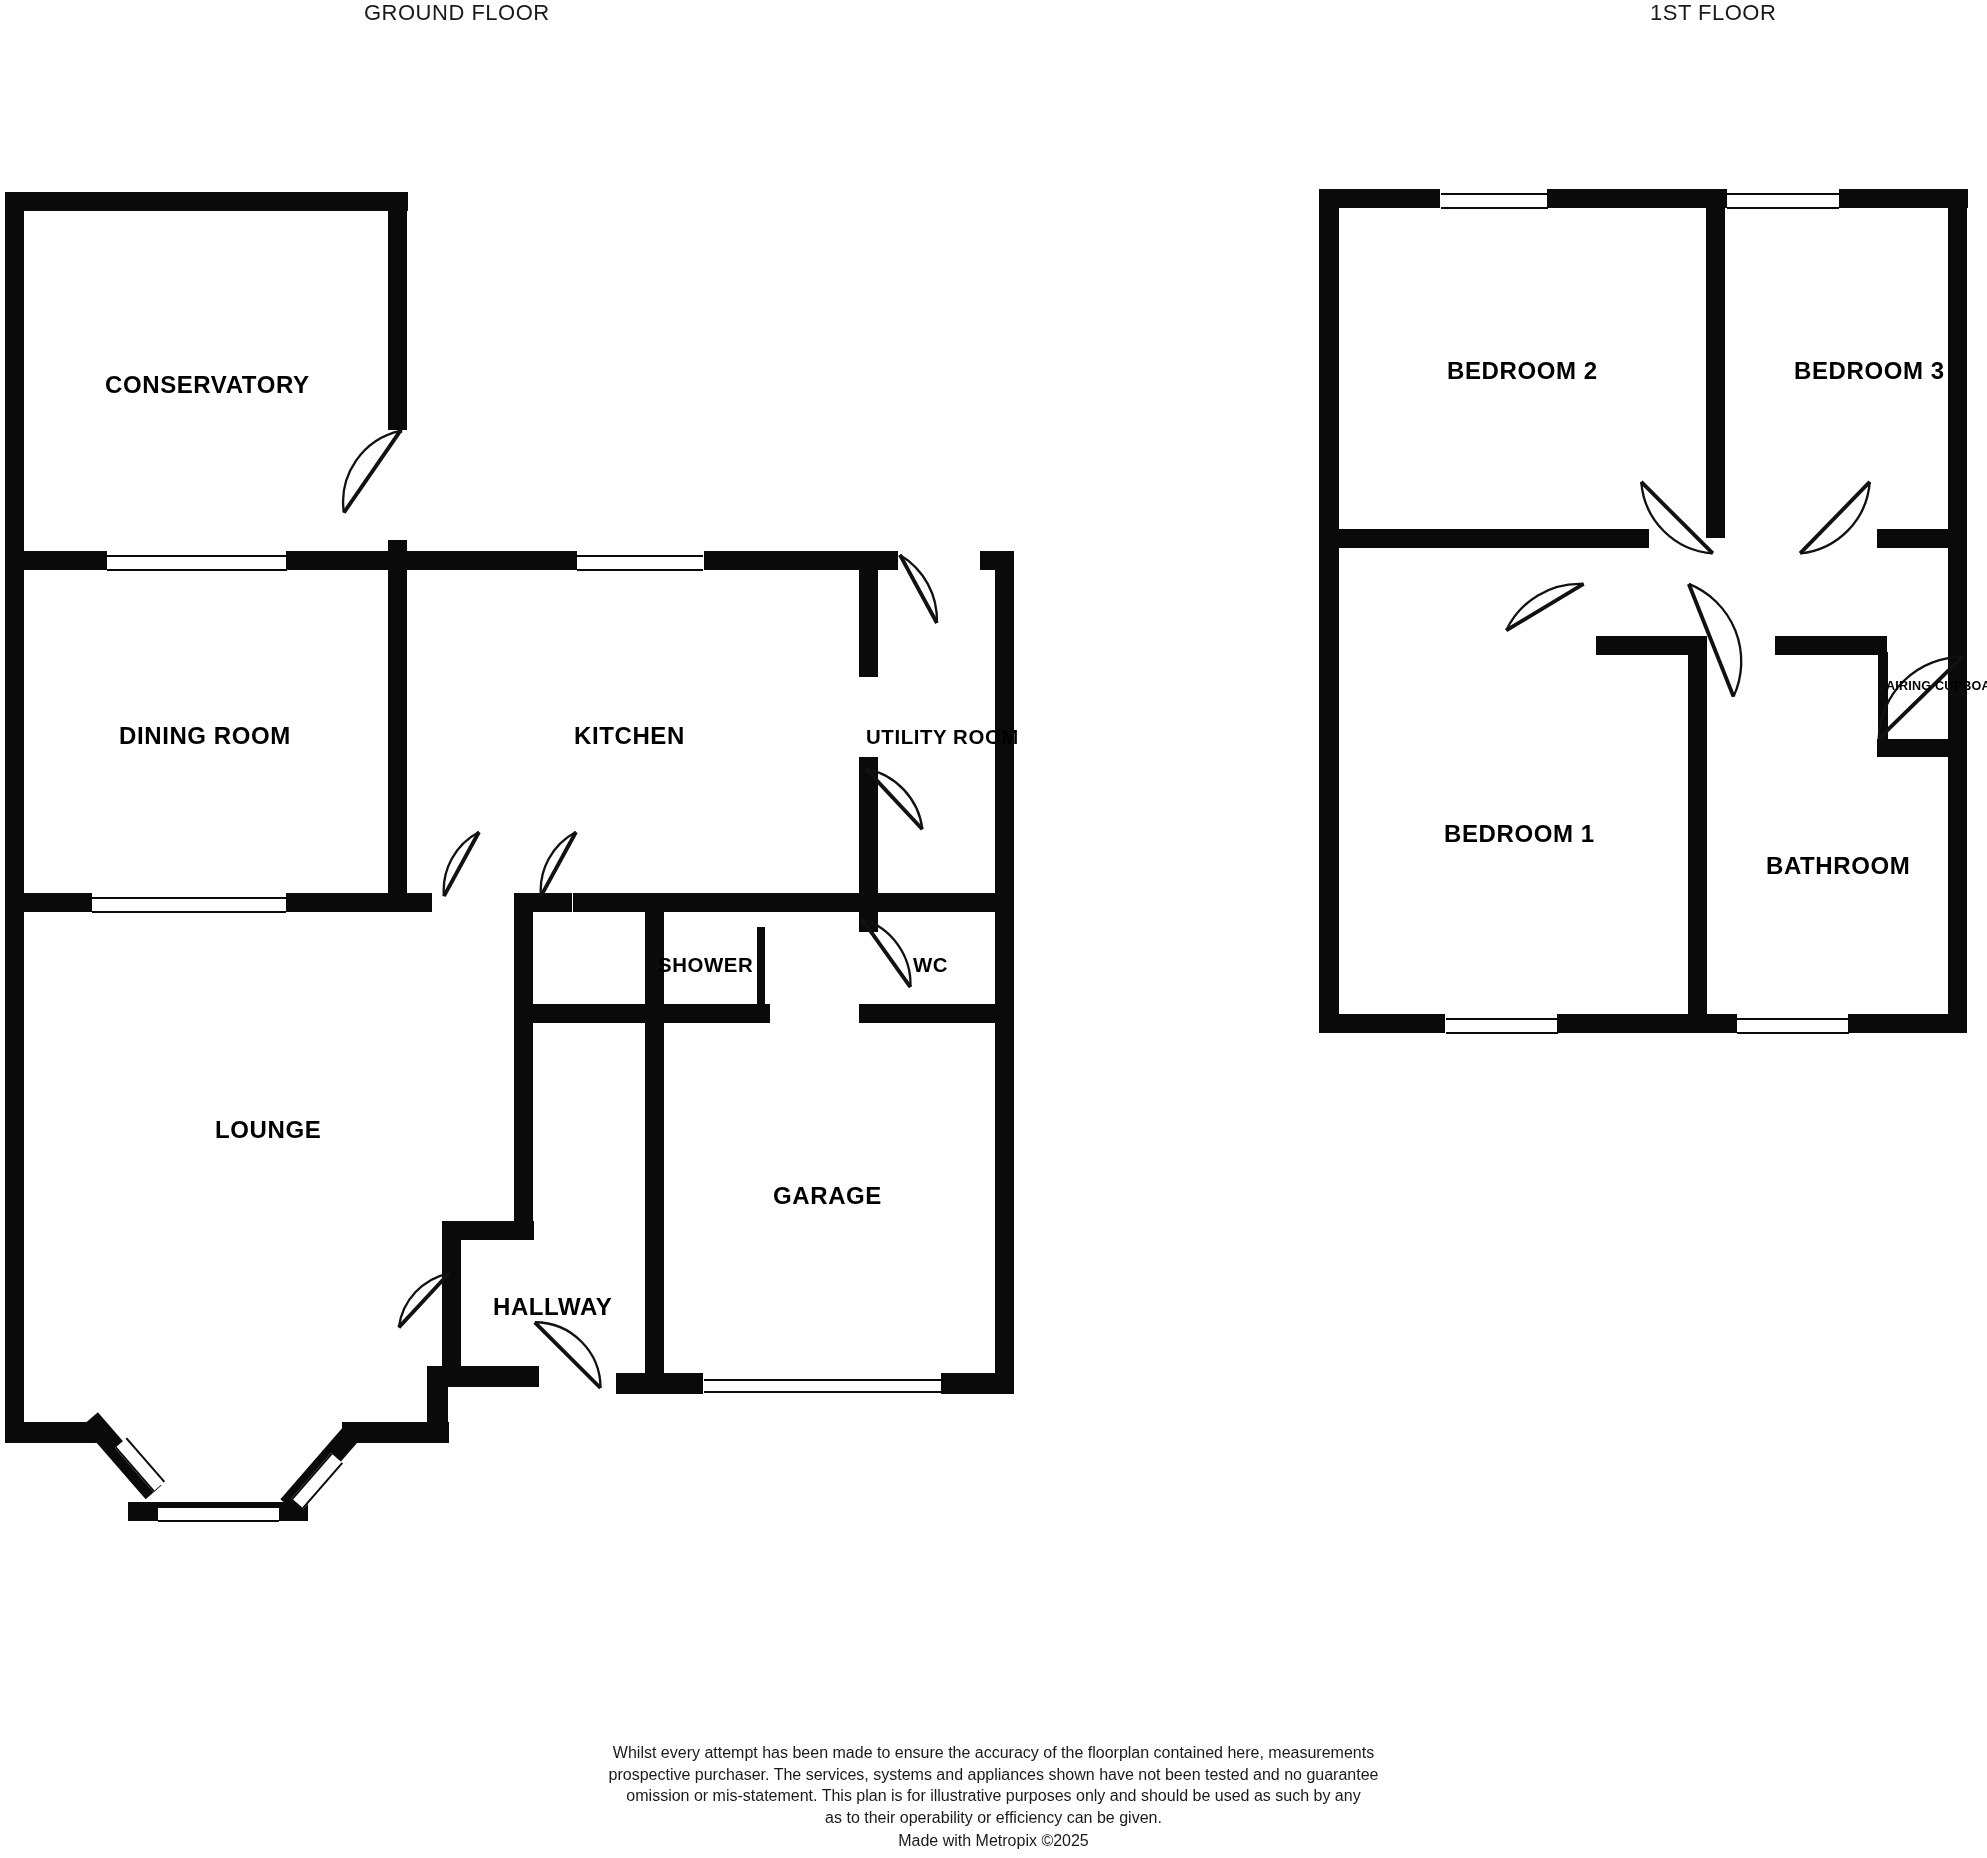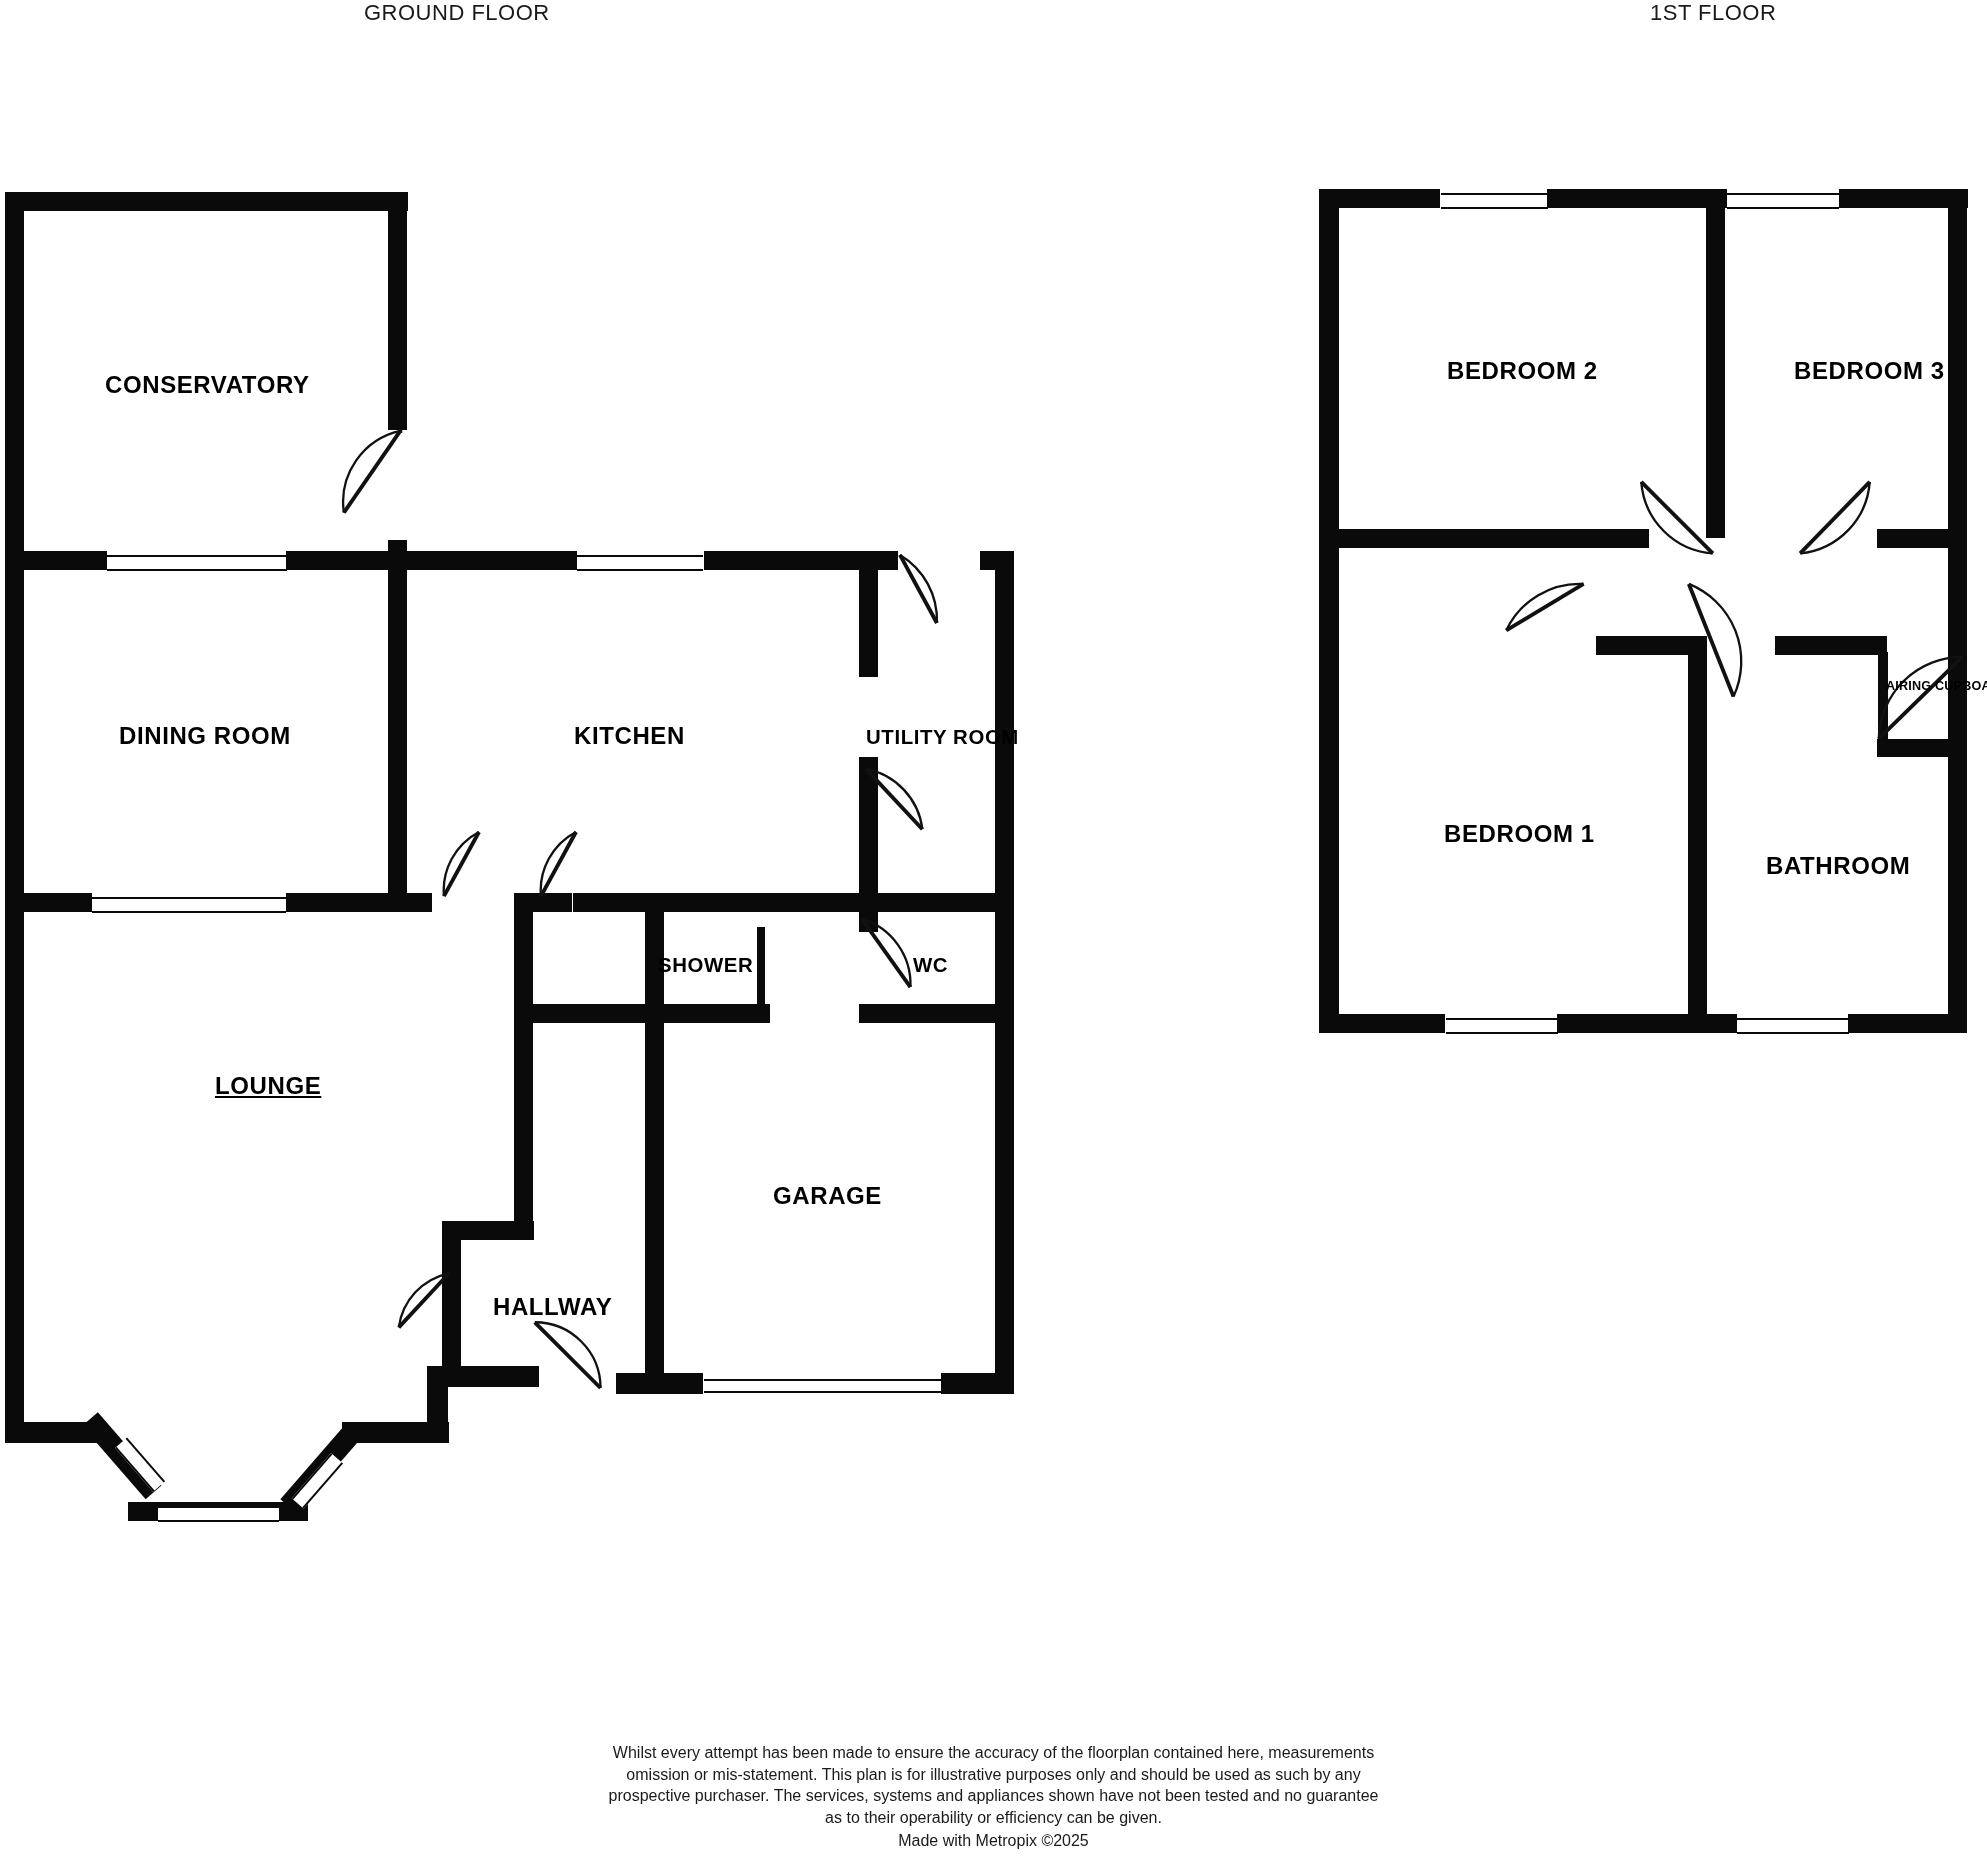--- a/index.html
+++ b/index.html
@@ -208,21 +208,21 @@
         <line x1="6" y1="2" x2="74" y2="70"></line>
       </svg>
   </div>
 
   <div class="room-label" style="left:105px; top:371px;">CONSERVATORY</div>
   <div class="room-label" style="left:119px; top:722px;">DINING ROOM</div>
   <div class="room-label" style="left:574px; top:722px;">KITCHEN</div>
   <div class="room-label small" style="left:866px; top:726px;">UTILITY ROOM</div>
   <div class="room-label small" style="left:658px; top:954px;">SHOWER</div>
   <div class="room-label small" style="left:913px; top:954px;">WC</div>
-  <div class="room-label" style="left:215px; top:1072px;text-decoration:underline;">LOUNGE</div>
+  <div class="room-label" style="left:215px; top:1116px;">LOUNGE</div>
   <div class="room-label" style="left:493px; top:1293px;">HALLWAY</div>
   <div class="room-label" style="left:773px; top:1182px;">GARAGE</div>
 </div>
 
 <div class="plan" id="first-plan">
 
   <div class="wall" style="left:19.4px; top:189px; width:121px; height:19.4px;"></div>
   <div class="win" style="left:141px; top:193px; width:107px; height:11.6px;"></div>
   <div class="wall" style="left:247px; top:189px; width:180px; height:19.4px;"></div>
   <div class="win" style="left:427px; top:193px; width:112px; height:11.6px;"></div>
@@ -284,18 +284,18 @@
 
   <div class="room-label" style="left:147px; top:357px;">BEDROOM 2</div>
   <div class="room-label" style="left:494px; top:357px;">BEDROOM 3</div>
   <div class="room-label" style="left:144px; top:820px;">BEDROOM 1</div>
   <div class="room-label" style="left:466px; top:852px;">BATHROOM</div>
   <div class="room-label tiny" style="left:586px; top:679px;">AIRING CUPBOARD</div>
 </div>
 
 <div id="disclaimer">
   <span class="line">Whilst every attempt has been made to ensure the accuracy of the floorplan contained here, measurements</span>
+  <span class="line">prospective purchaser. The services, systems and appliances shown have not been tested and no guarantee</span>
   <span class="line">omission or mis-statement. This plan is for illustrative purposes only and should be used as such by any</span>
-  <span class="line">prospective purchaser. The services, systems and appliances shown have not been tested and no guarantee</span>
   <span class="line">as to their operability or efficiency can be given.</span>
   <span class="line" id="made-with">Made with Metropix ©2025</span>
 </div>
 
 
 </body></html>

